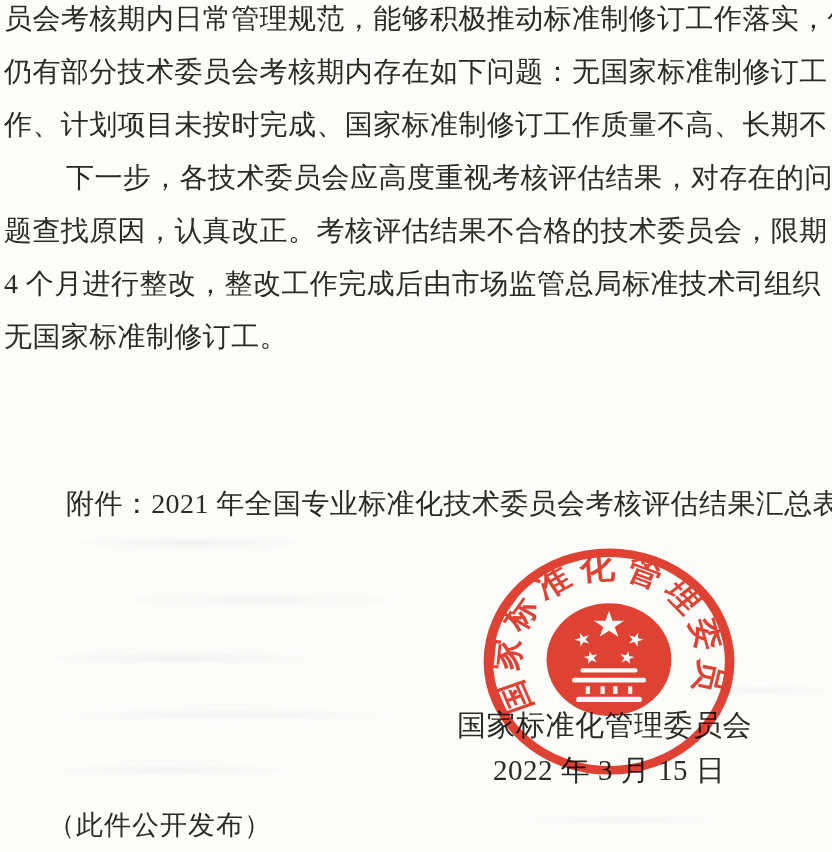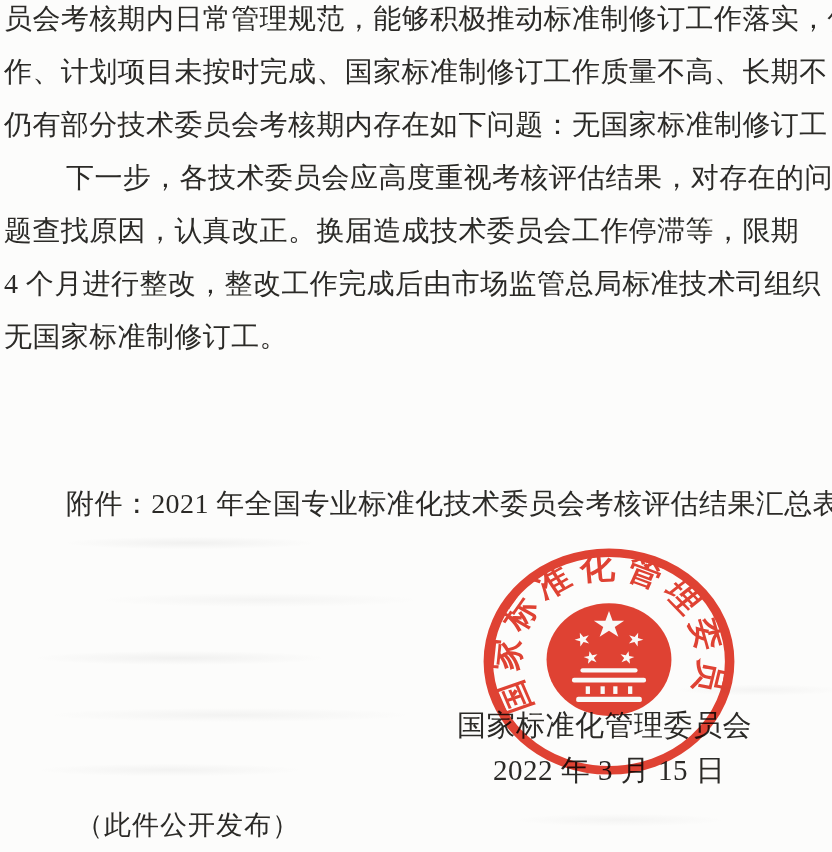--- a/index.html
+++ b/index.html
@@ -69,39 +69,39 @@
     left: 493px;
     top: 754px;
     font-size: 29px;
     line-height: 33px;
     letter-spacing: 0.5px;
     white-space: nowrap;
     z-index: 2;
   }
   .footer-note {
     position: absolute;
-    left: 76px;
+    left: 48px;
     top: 806px;
     font-size: 27px;
     line-height: 38px;
     letter-spacing: 1px;
     white-space: nowrap;
   }
 </style>
 </head>
 <body>
 
 <div class="page">
 
   <div class="body-text">
     <div class="line">员会考核期内日常管理规范，能够积极推动标准制修订工作落实，但</div>
+    <div class="line">仍有部分技术委员会考核期内存在如下问题：无国家标准制修订工</div>
     <div class="line">作、计划项目未按时完成、国家标准制修订工作质量不高、长期不</div>
-    <div class="line">仍有部分技术委员会考核期内存在如下问题：无国家标准制修订工</div>
     <div class="line indent">下一步，各技术委员会应高度重视考核评估结果，对存在的问</div>
-    <div class="line">题查找原因，认真改正。换届造成技术委员会工作停滞等，限期</div>
+    <div class="line">题查找原因，认真改正。考核评估结果不合格的技术委员会，限期</div>
     <div class="line">4 个月进行整改，整改工作完成后由市场监管总局标准技术司组织</div>
     <div class="line">无国家标准制修订工。</div>
   </div>
 
   <div class="attachment-line indent">附件：2021 年全国专业标准化技术委员会考核评估结果汇总表</div>
 
   <div class="seal">
     <svg viewBox="0 0 240 240" preserveAspectRatio="none">
       <defs>
         <g id="star5">

